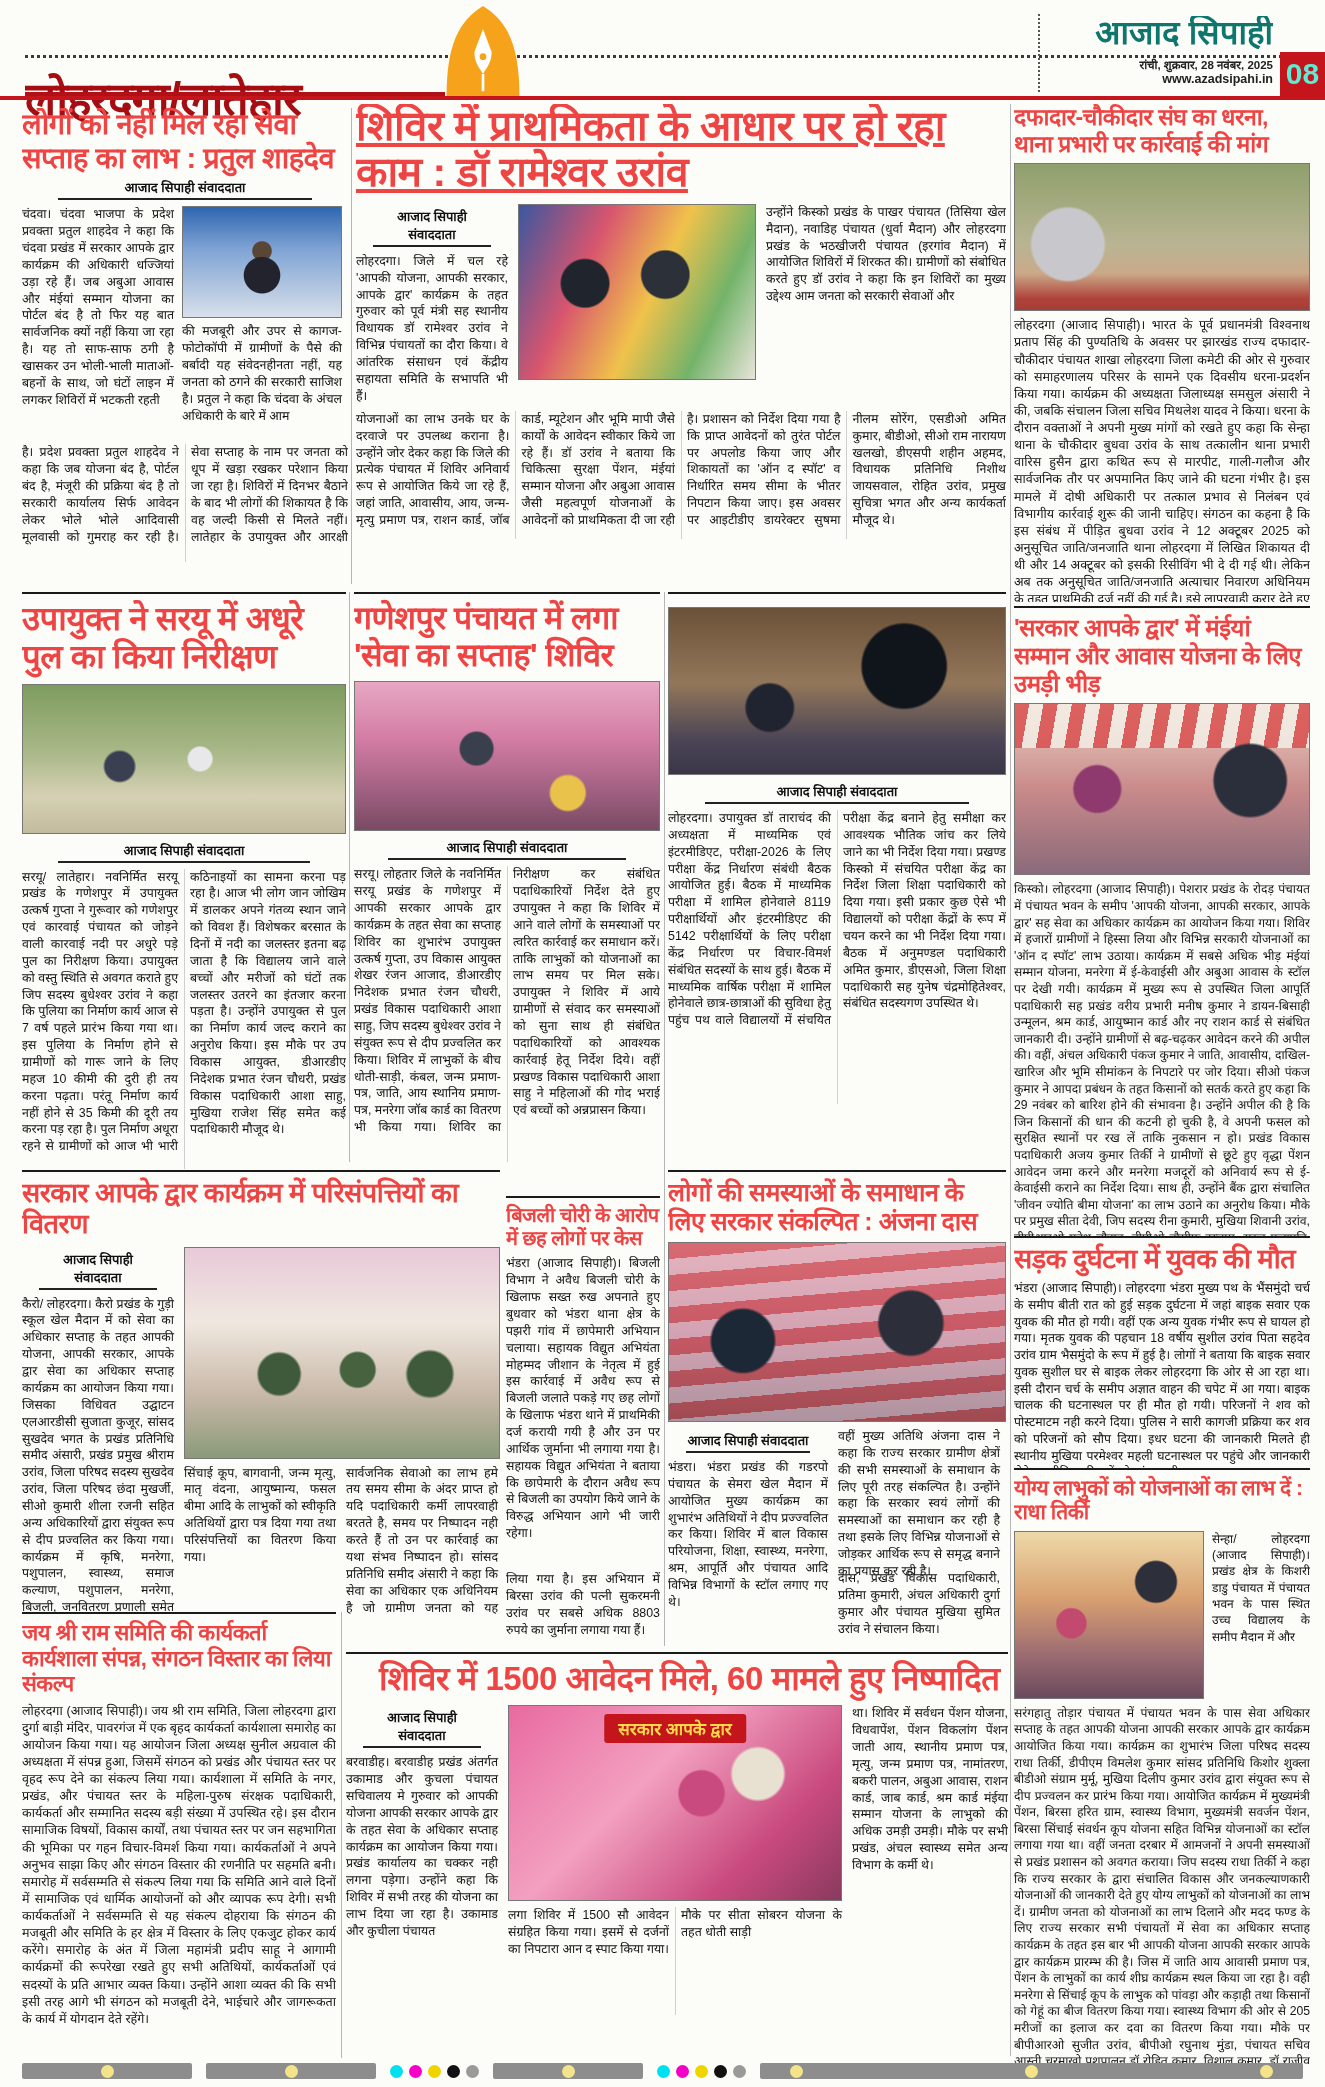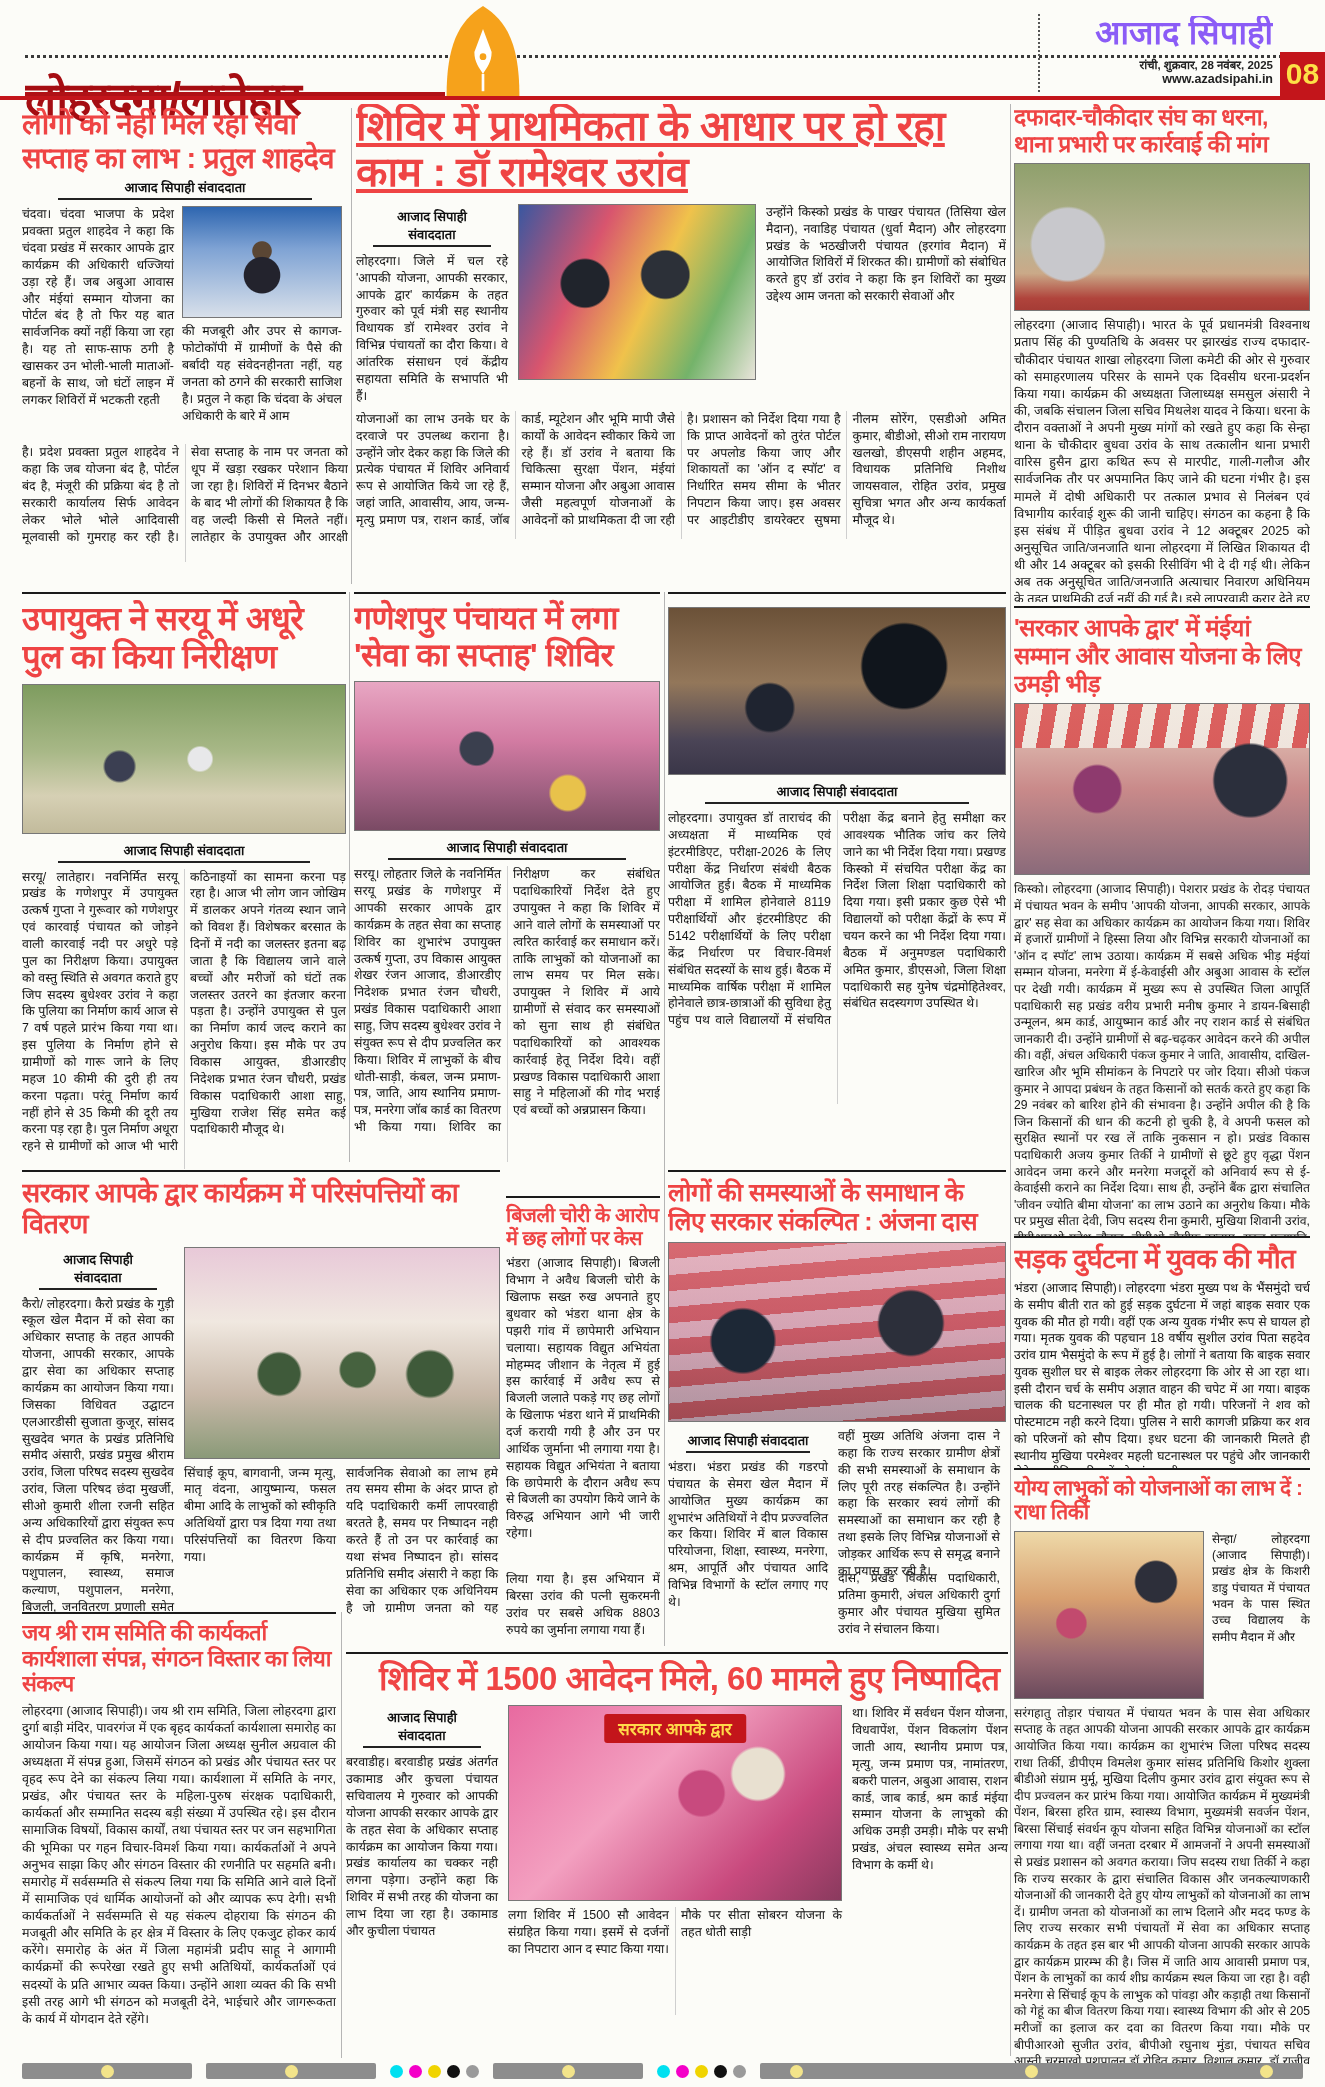--- a/index.html
+++ b/index.html
@@ -10,21 +10,21 @@
   .byline{font-weight:700;font-size:13px;text-align:center;border-bottom:2px solid #222;
           padding-bottom:2px;margin:3px auto 6px auto;width:78%;}
   .bt{font-size:12.4px;line-height:1.36;text-align:justify;color:#141414;}
   .c2{column-count:2;column-gap:12px;column-rule:1px solid #cfcfcf;}
   .c4{column-count:4;column-gap:12px;column-rule:1px solid #cfcfcf;}
   .photo{border:1px solid #777;box-sizing:border-box;position:relative;}
   .rule-top{border-top:2px solid #1a1a1a;padding-top:6px;}
   .vline{position:absolute;width:0;border-left:1px solid #b5b5b5;}
   .seg{background:#8d8d8d;height:16px;display:flex;align-items:center;justify-content:space-around;border-radius:2px;}
   .dot{width:13px;height:13px;border-radius:50%;}
-  .masthead-name{font-size:33px;font-weight:800;color:#8b5cf6;text-align:right;line-height:1;}
+  .masthead-name{font-size:33px;font-weight:800;color:#0f766e;text-align:right;line-height:1;}
   .masthead-sub{font-size:11.5px;font-weight:700;text-align:right;color:#222;}
 </style>
 </head>
 <body>
 
 <div class="abs" style="left:25px;right:25px;top:55px;border-top:3px dotted #3a3a3a;"></div>
 
 <div class="abs" style="left:25px;top:66px;width:430px;font-size:46px;font-weight:900;color:#a50d12;letter-spacing:-1px;">लोहरदगा/लातेहार</div>
 
 <div class="abs" style="left:435px;top:4px;width:96px;height:92px;">
@@ -37,21 +37,21 @@
 </div>
 
 <div class="abs" style="left:1038px;top:14px;height:78px;border-left:2px dotted #555;"></div>
 
 <div class="abs" style="left:1048px;top:16px;width:225px;">
   <div class="masthead-name">आजाद सिपाही</div>
   <div class="masthead-sub" style="margin-top:8px;">रांची, शुक्रवार, 28 नवंबर, 2025</div>
   <div class="masthead-sub" style="font-size:12.5px;">www.azadsipahi.in</div>
 </div>
 
-<div class="abs" style="left:1280px;top:52px;width:45px;height:44px;background:#c3151b;color:#fde047;font-size:30px;font-weight:800;display:flex;align-items:center;justify-content:center;">08</div>
+<div class="abs" style="left:1280px;top:52px;width:45px;height:44px;background:#c3151b;color:#5eead4;font-size:30px;font-weight:800;display:flex;align-items:center;justify-content:center;">08</div>
 
 <div class="abs" style="left:25px;top:92px;width:420px;height:7px;background:#b01116;"></div>
 <div class="abs" style="left:0;top:96px;width:1325px;height:4px;background:#c3151b;"></div>
 
 <div class="vline" style="left:351px;top:108px;height:476px;"></div>
 <div class="vline" style="left:1010px;top:104px;height:1952px;"></div>
 <div class="vline" style="left:349px;top:592px;height:570px;"></div>
 <div class="vline" style="left:664px;top:592px;height:1054px;"></div>
 <div class="vline" style="left:341px;top:1612px;height:446px;"></div>
 

